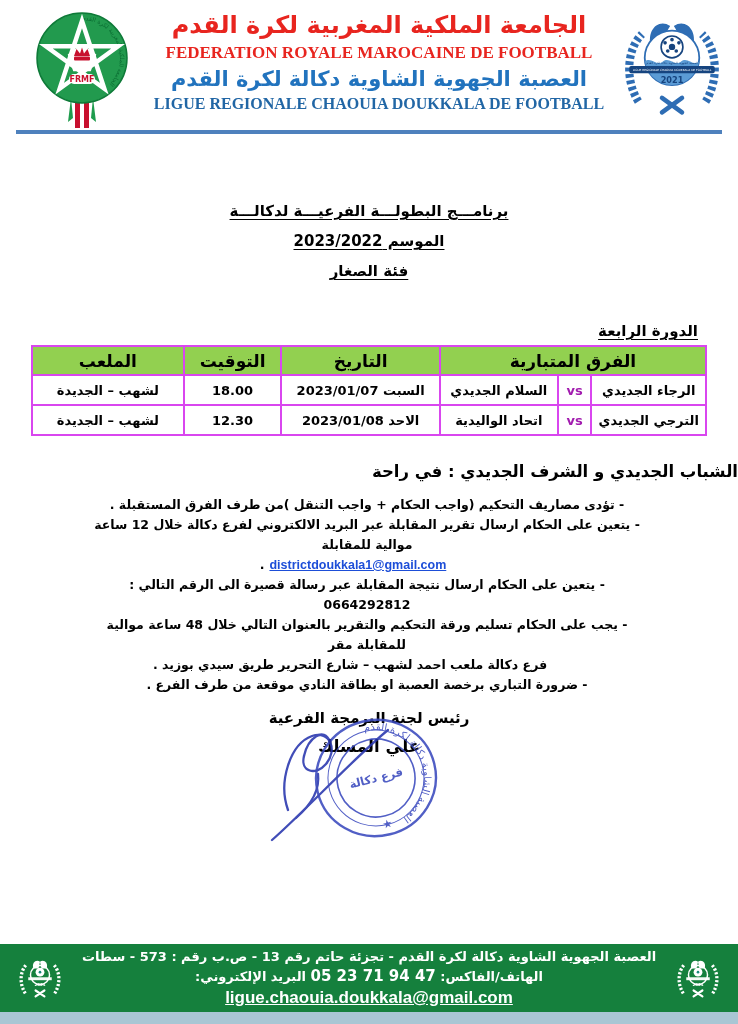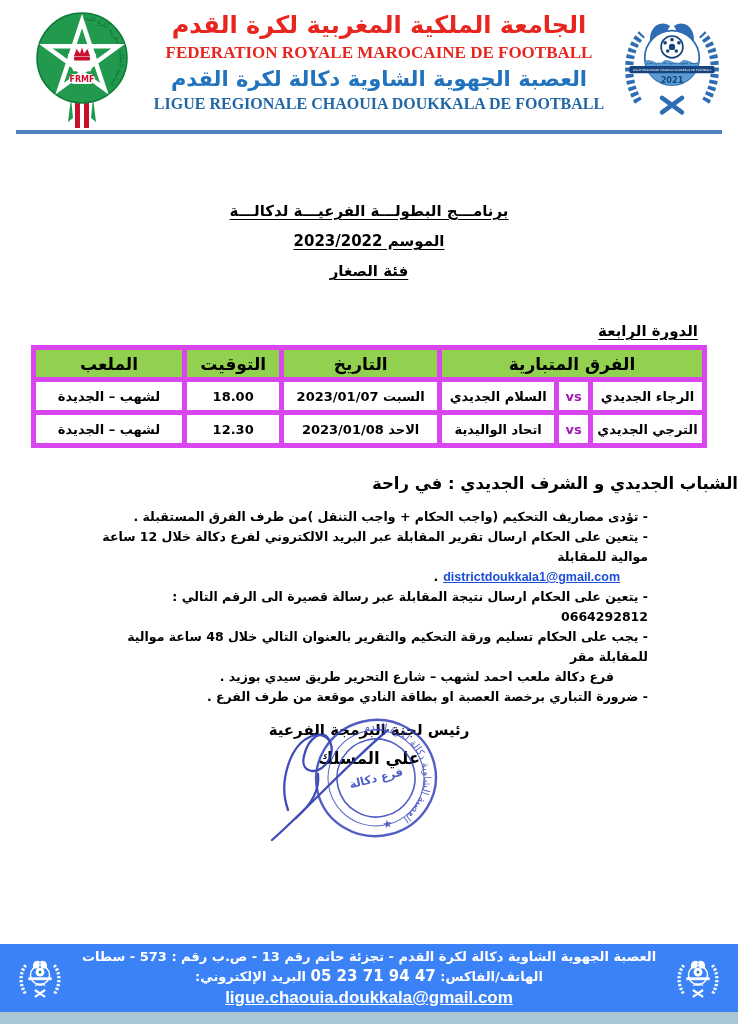--- a/index.html
+++ b/index.html
@@ -18,41 +18,41 @@
   .t3{color:#2173BE;font-size:21px;font-weight:bold;direction:rtl;margin-top:2px;line-height:28px;}
   .t4{color:#2166A5;font-size:16px;font-weight:bold;font-family:"Liberation Serif","DejaVu Serif",serif;margin-top:2px;}
   .rule{height:4px;background:#4E81BD;margin:0 16px;}
   
   .doc-title{direction:rtl;text-align:center;margin-top:62px;font-weight:bold;}
   .doc-title .line{font-size:15px;line-height:30px;text-decoration:underline;text-underline-offset:3px;}
   
   .round{direction:rtl;text-align:right;margin:36px 40px 0 0;font-weight:bold;font-size:15px;
          text-decoration:underline;text-underline-offset:3px;}
   table.sched{direction:rtl;width:676px;margin:5px auto 0;border-collapse:collapse;font-weight:bold;}
-  table.sched th,table.sched td{border:5px solid #d946ef;text-align:center;padding:0 2px;}
+  table.sched th,table.sched td{border:2px solid #d946ef;text-align:center;padding:0 2px;}
   table.sched th{background:#92D050;font-size:17px;height:27px;}
   table.sched td{height:28px;font-size:13px;background:#fff;}
   td.vs{background:#BDD7EE;color:#a21caf;font-size:12px;}
   .w-team-a{width:17%;} .w-vs{width:5%;} .w-team-b{width:17.5%;}
   .w-date{width:23.5%;} .w-time{width:14.5%;} .w-venue{width:22.5%;}
   
   .rest{direction:rtl;text-align:right;font-weight:bold;font-size:16.5px;margin-top:26px;}
   .notes{direction:rtl;margin:14px 90px 0 86px;font-weight:bold;font-size:12.5px;line-height:20px;}
-  .note{text-align:right;}
+  .note{text-align:center;}
   .note.email-line{padding-right:28px;}
   .note.indent{padding-right:34px;}
   .email-link{color:#1d4ed8;text-decoration:underline;cursor:pointer;font-family:"Liberation Sans","DejaVu Sans",sans-serif;}
   .after-dot{margin-inline-start:5px;}
   
   .sig{direction:rtl;text-align:center;margin-top:14px;}
   .sig-role{font-size:15px;font-weight:bold;}
   .sig-name{font-size:16.5px;font-weight:bold;margin-top:10px;}
   .stamp{position:absolute;top:698px;left:258px;width:230px;height:155px;opacity:.88;}
   
-  .footer{position:absolute;left:0;right:0;top:944px;height:68px;background:#3b82f6;
+  .footer{position:absolute;left:0;right:0;top:944px;height:68px;background:#15803d;
           display:flex;align-items:center;padding:0 18px;box-sizing:border-box;}
   .footer-center{flex:1;text-align:center;color:#fff;direction:rtl;}
   .f-line1{font-size:13px;font-weight:bold;line-height:19px;}
   .f-line2{font-size:13px;font-weight:bold;line-height:20px;}
   .f-phone{font-size:15px;letter-spacing:1px;}
   .f-email{font-size:17px;font-weight:bold;text-decoration:underline;direction:ltr;
            font-family:"Liberation Sans","DejaVu Sans",sans-serif;color:#fff;line-height:22px;display:inline-block;cursor:pointer;}
   .page-edge{position:absolute;left:0;right:0;top:1012px;height:12px;background:#A9C6D4;}
 </style>
 </head>

